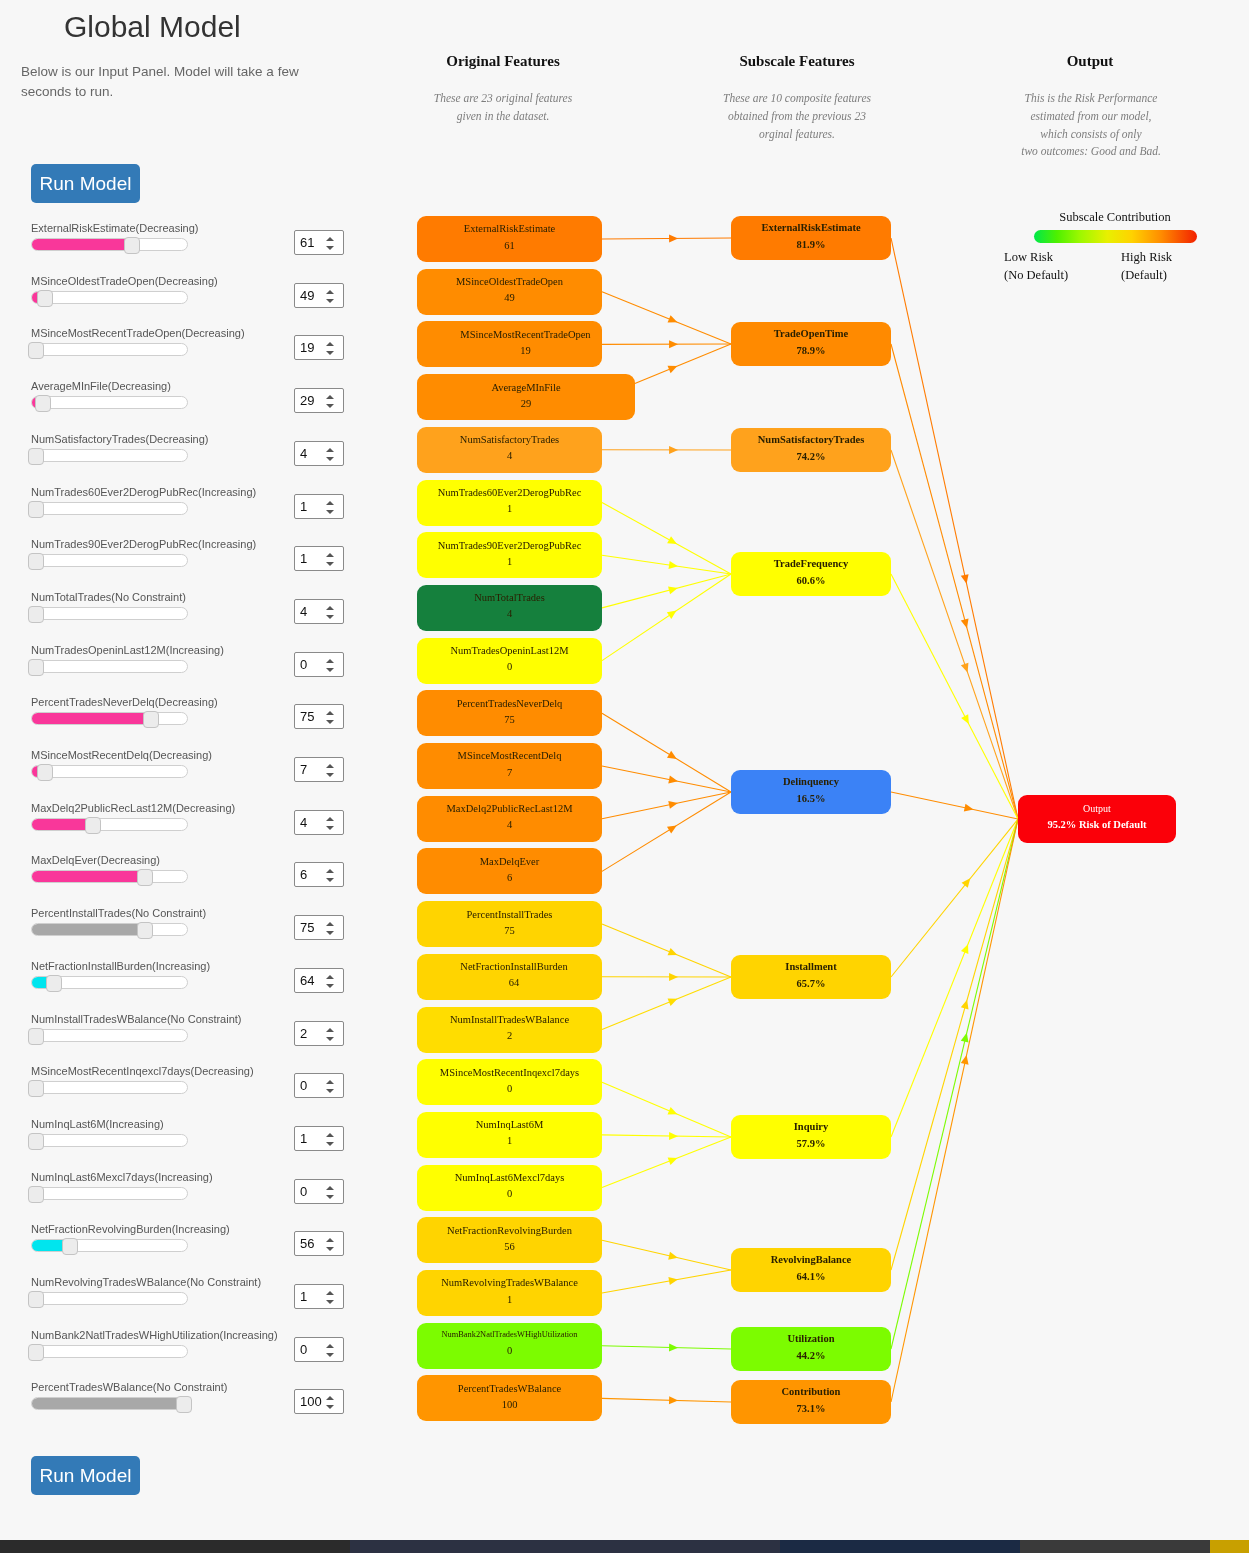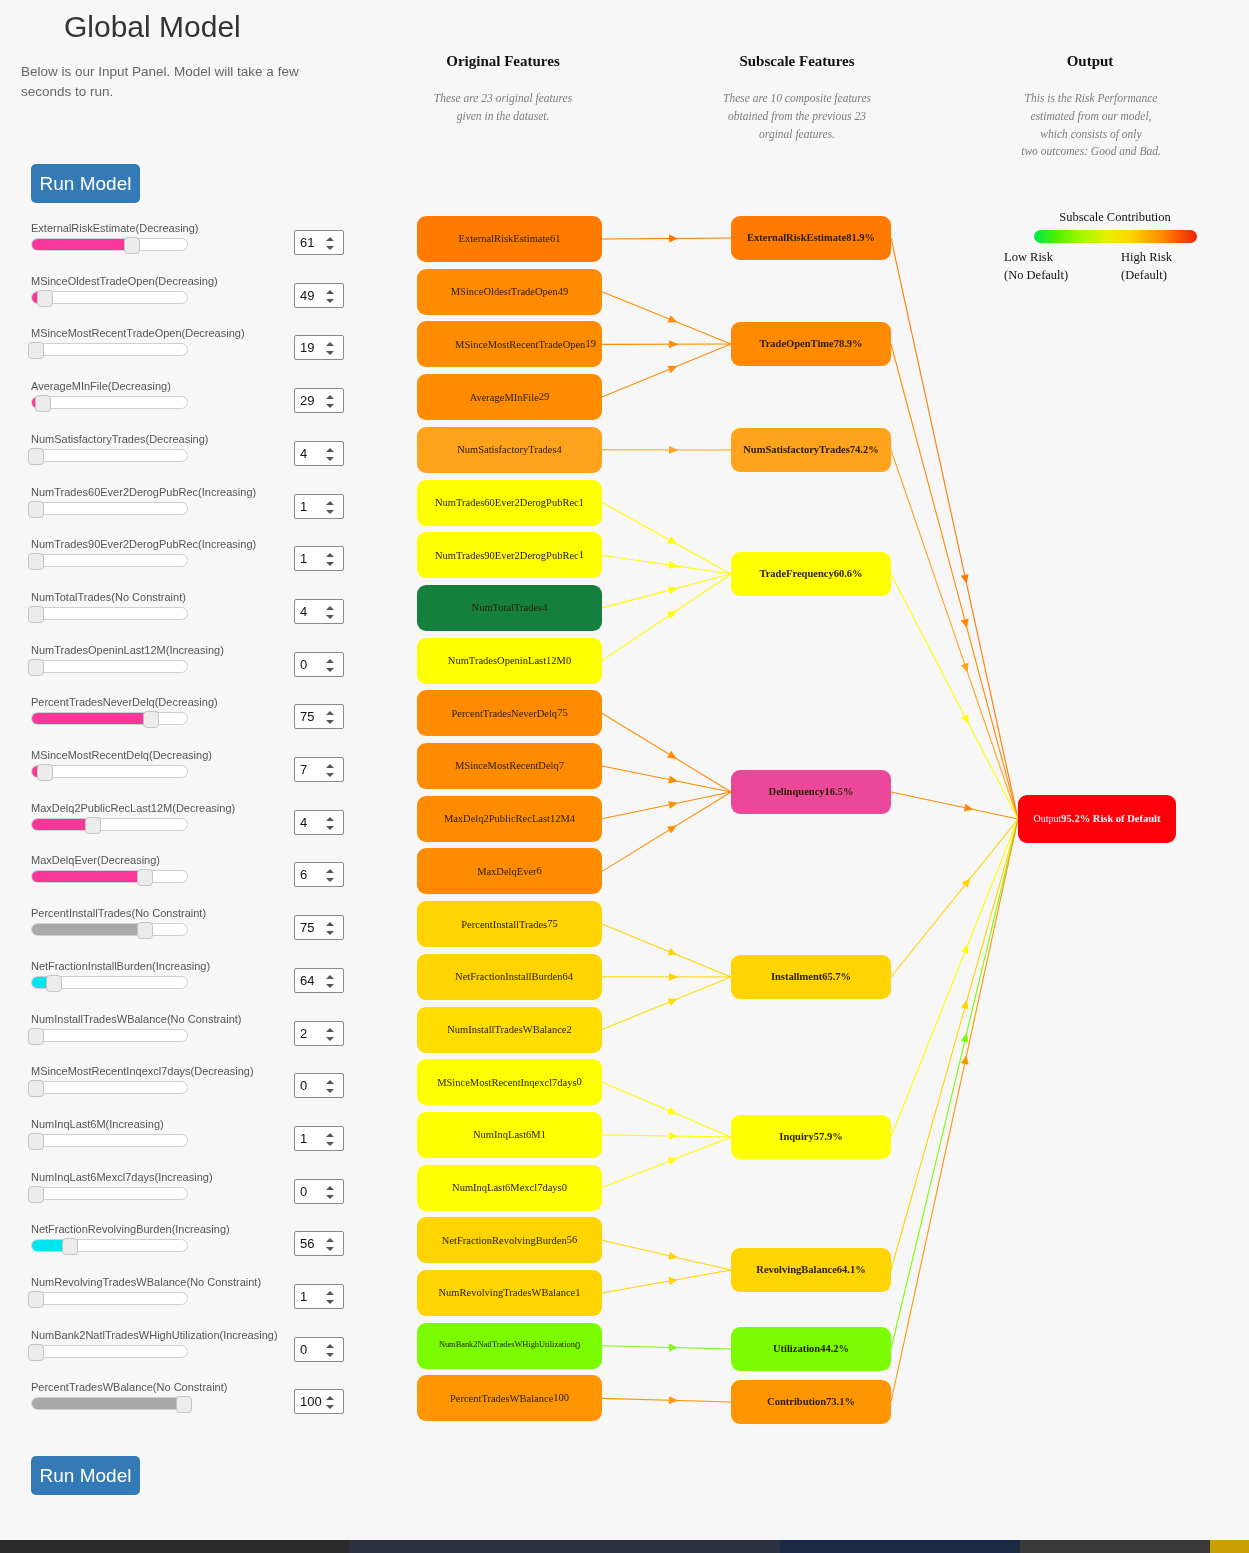--- a/index.html
+++ b/index.html
@@ -77,21 +77,21 @@
     font-family:"Liberation Serif",serif;font-weight:bold;
     font-size:15px;color:#111;
   }
   .col-sub{
     position:absolute;text-align:center;
     font-family:"Liberation Serif",serif;font-style:italic;
     font-size:11.5px;color:#7d7d7d;line-height:1.55;
   }
   .node{
     position:absolute;border-radius:9px;
-    display:flex;flex-direction:row;align-items:center;justify-content:center;
+    display:flex;flex-direction:column;align-items:center;justify-content:center;
     font-family:"Liberation Serif",serif;color:#2a2000;
     box-sizing:border-box;
   }
   .node .nm{font-size:10.5px;line-height:1.25;font-weight:500;}
   .node .vl{font-size:10.5px;line-height:1.9;}
   .node.small .nm{font-size:8.4px;}
   .node.sub .nm{font-size:10.5px;font-weight:bold;}
   .node.sub .vl{font-size:10.5px;font-weight:bold;}
   .node.out{color:#fff;}
   .node.out .nm{font-size:10px;font-weight:500;}
@@ -561,21 +561,21 @@
           <div class="vl">61</div>
         </div>
         <div class="node " style="left: 22px; top: 268.7px; width: 185px; height: 46px; background: rgb(255, 140, 0);">
           <div class="nm">MSinceOldestTradeOpen</div>
           <div class="vl">49</div>
         </div>
         <div class="node " style="left: 22px; top: 321.4px; width: 185px; height: 46px; background: rgb(255, 140, 0); padding-left: 32px;">
           <div class="nm">MSinceMostRecentTradeOpen</div>
           <div class="vl">19</div>
         </div>
-        <div class="node " style="left: 22px; top: 374.1px; width: 185px; height: 46px; background: rgb(255, 140, 0);">
+        <div class="node " style="left: 22px; top: 374.1px; width: 218px; height: 46px; background: rgb(255, 140, 0);">
           <div class="nm">AverageMInFile</div>
           <div class="vl">29</div>
         </div>
         <div class="node " style="left: 22px; top: 426.8px; width: 185px; height: 46px; background: rgb(255, 162, 28);">
           <div class="nm">NumSatisfactoryTrades</div>
           <div class="vl">4</div>
         </div>
         <div class="node " style="left: 22px; top: 479.5px; width: 185px; height: 46px; background: rgb(255, 255, 0);">
           <div class="nm">NumTrades60Ever2DerogPubRec</div>
           <div class="vl">1</div>
@@ -657,21 +657,21 @@
           <div class="vl">78.9%</div>
         </div>
         <div class="node sub" style="left: 336px; top: 428px; width: 160px; height: 44px; background: rgb(255, 162, 28);">
           <div class="nm">NumSatisfactoryTrades</div>
           <div class="vl">74.2%</div>
         </div>
         <div class="node sub" style="left: 336px; top: 552px; width: 160px; height: 44px; background: rgb(255, 255, 0);">
           <div class="nm">TradeFrequency</div>
           <div class="vl">60.6%</div>
         </div>
-        <div class="node sub" style="left: 336px; top: 770px; width: 160px; height: 44px; background: #ec4899;">
+        <div class="node sub" style="left: 336px; top: 770px; width: 160px; height: 44px; background: #3b82f6;">
           <div class="nm">Delinquency</div>
           <div class="vl">16.5%</div>
         </div>
         <div class="node sub" style="left: 336px; top: 955px; width: 160px; height: 44px; background: rgb(255, 212, 0);">
           <div class="nm">Installment</div>
           <div class="vl">65.7%</div>
         </div>
         <div class="node sub" style="left: 336px; top: 1115px; width: 160px; height: 44px; background: rgb(255, 255, 0);">
           <div class="nm">Inquiry</div>
           <div class="vl">57.9%</div>

